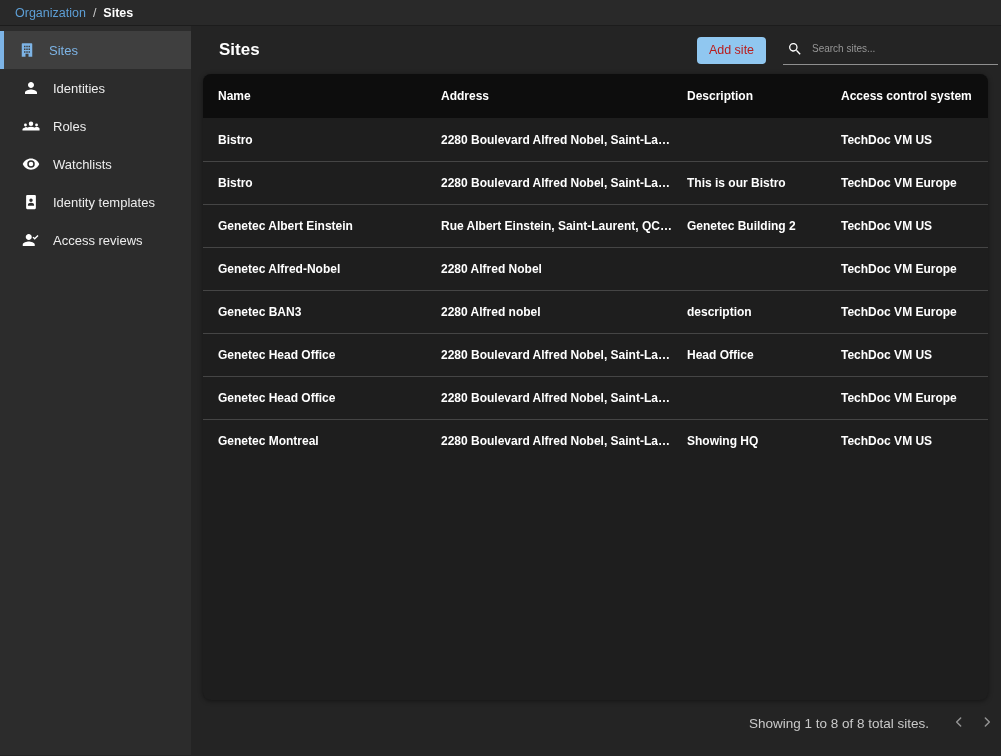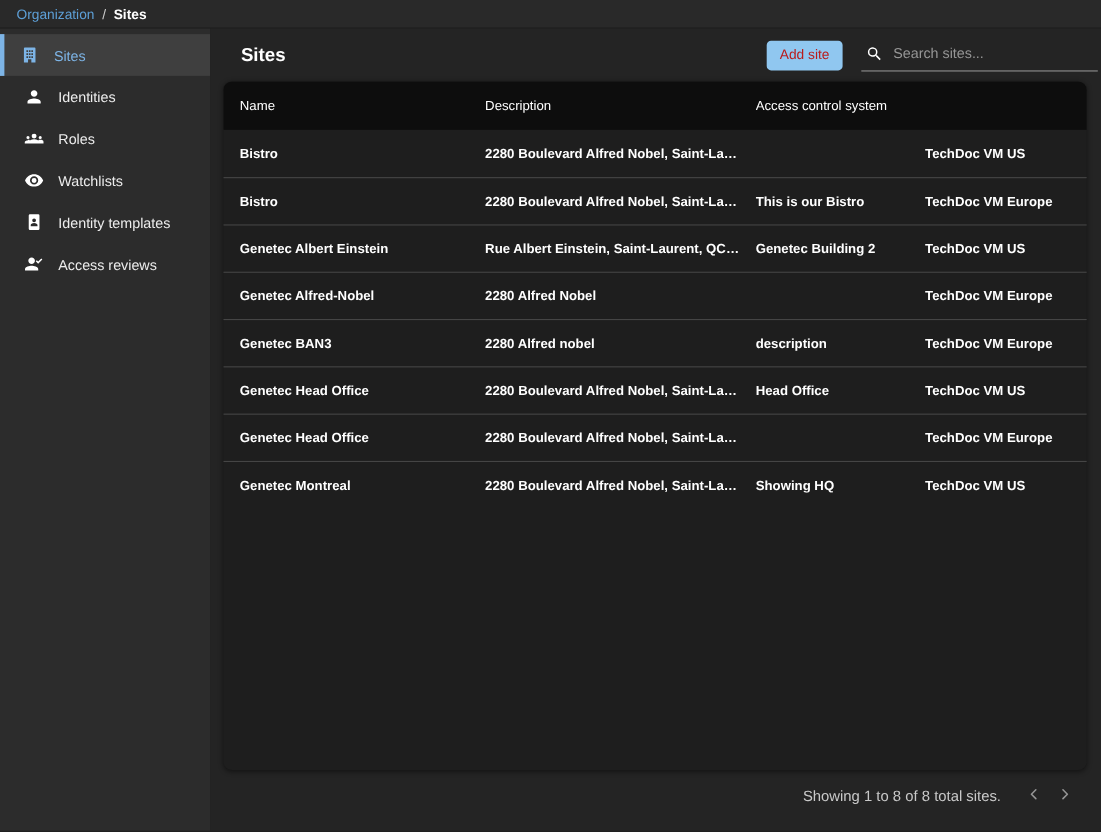--- a/index.html
+++ b/index.html
@@ -92,21 +92,21 @@
     padding: 0 2px 2px 4px;
   }
   .search-wrap .search-glyph { color: #ffffff; width: 16px; height: 16px; }
   .search-input {
     flex: 1;
     background: transparent;
     border: none;
     outline: none;
     color: #e5e5e5;
     font-family: "Liberation Sans", sans-serif;
-    font-size: 13px;
+    font-size: 10px;
   }
   .search-input::placeholder { color: #969696; }
 
   
   .table-card {
     margin-left: 12px;
     width: 785px;
     height: 626px;
     background: #1e1e1e;
     border-radius: 8px;
@@ -116,40 +116,39 @@
   .thead, .trow {
     display: grid;
     grid-template-columns: 223px 246px 154px 1fr;
     align-items: center;
     padding-left: 15px;
   }
   .thead {
     height: 44px;
     background: #0d0d0d;
     font-size: 12px;
-    font-weight: 400;
+    font-weight: 700;
     color: #ffffff;
   }
   .trow {
     height: 43px;
     font-size: 12px;
     font-weight: 700;
     color: #ffffff;
     cursor: pointer;
   }
   .trow + .trow { border-top: 1px solid #454545; }
   .td, .th { white-space: nowrap; overflow: hidden; text-overflow: ellipsis; padding-right: 12px; }
 
   
   .pager {
     height: 46px;
     display: flex;
     align-items: center;
     justify-content: flex-end;
-    padding-right: 19px;
     gap: 0;
   }
   .pager-status { color: #c9c9c9; font-size: 13.5px; margin-right: 16px; }
   .pager-btn {
     width: 28px; height: 28px;
     background: transparent;
     border: none;
     color: #949494;
     display: flex; align-items: center; justify-content: center;
     cursor: pointer;
@@ -237,20 +236,21 @@
               <path d="M15.5 14h-.79l-.28-.27a6.5 6.5 0 1 0-.7.7l.27.28v.79l5 4.99L20.49 19l-4.99-5zm-6 0A4.5 4.5 0 1 1 14 9.5 4.5 4.5 0 0 1 9.5 14z"></path>
             </svg>
         </span>
         <input class="search-input" type="text" placeholder="Search sites..." style="">
       </div>
     </div>
 
     <div class="table-card">
       <div class="thead">
         <div class="th">Name</div>
+        <div class="th">Address</div>
         <div class="th">Description</div>
         <div class="th">Access control system</div>
       </div>
 
       <div class="trow">
         <div class="td">Bistro</div>
         <div class="td">2280 Boulevard Alfred Nobel, Saint-La…</div>
         <div class="td"></div>
         <div class="td">TechDoc VM US</div>
       </div>

